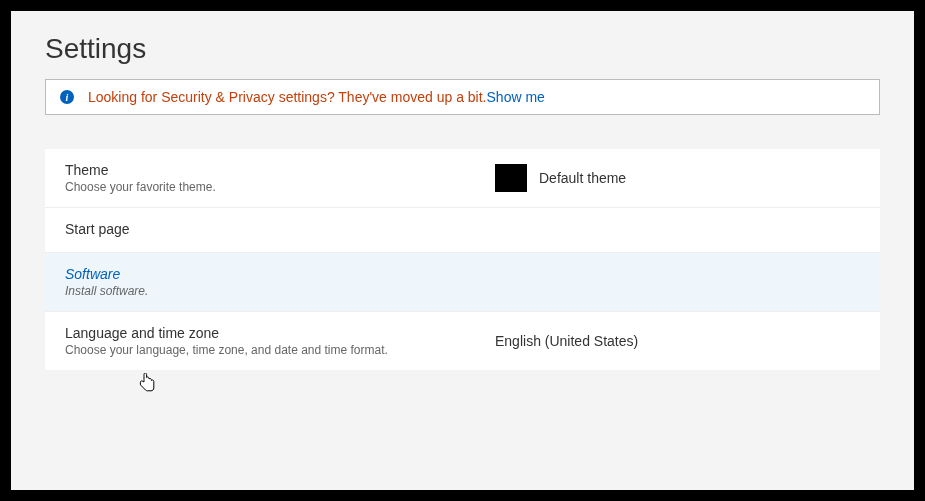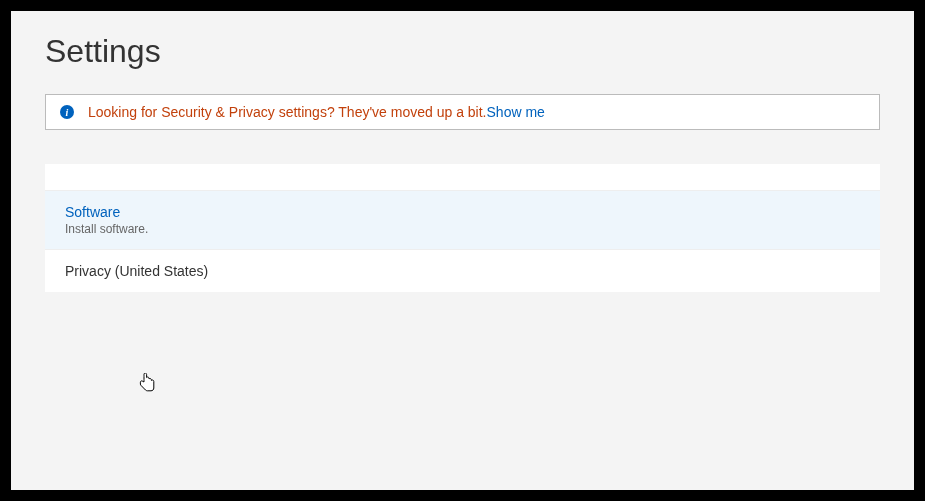--- a/index.html
+++ b/index.html
@@ -21,24 +21,24 @@
       height: 100%;
     }
     .page {
       background: #f4f4f4;
       width: 100%;
       height: 100%;
       padding: 22px 34px 0 34px;
       overflow: hidden;
     }
     .page-title {
-      font-size: 32px;
+      font-size: 28px;
       font-weight: 300;
       color: #333;
-      margin-bottom: 24px;
+      margin-bottom: 14px;
     }
     .info-banner {
       background: #fff;
       border: 1px solid #bbb;
       padding: 9px 14px;
       display: flex;
       align-items: center;
       margin-bottom: 34px;
       font-size: 14px;
       color: #333;
@@ -75,20 +75,21 @@
       align-items: center;
       padding: 13px 20px;
       border-bottom: 1px solid #eee;
       cursor: pointer;
     }
     .settings-row:last-child {
       border-bottom: none;
     }
     .settings-row.hovered {
       background: #eef6fc;
+      font-style: italic;
     }
     .row-left {
       flex: 0 0 430px;
     }
     .row-title {
       font-size: 14px;
       color: #333;
       margin-bottom: 2px;
     }
     .row-title.link {
@@ -125,37 +126,52 @@
     <h1 class="page-title">Settings</h1>
 
     <div class="info-banner">
       <span class="info-icon">i</span>
       <span class="info-text">Looking for Security &amp; Privacy settings? They've moved up a bit.</span>
       <a class="info-link">Show me</a>
     </div>
 
     <div class="settings-card">
 
+      <div class="settings-row">
+        <div class="row-left">
+          <div class="row-title">Theme</div>
+          <div class="row-desc">Choose your favorite theme.</div>
+        </div>
+        <div class="row-right">
+          <div class="theme-swatch"></div>
+          <span>Default theme</span>
+        </div>
+      </div>
 
       <div class="settings-row">
         <div class="row-left">
+          <div class="row-title">Start page</div>
         </div>
       </div>
 
 
       <div class="settings-row hovered">
         <div class="row-left">
           <div class="row-title link">Software</div>
           <div class="row-desc">Install software.</div>
         </div>
         <div class="row-right"></div>
       </div>
 
       <div class="settings-row">
-        <div class="row-right">Privacy (United States)</div>
+        <div class="row-left">
+          <div class="row-title">Language and time zone</div>
+          <div class="row-desc">Choose your language, time zone, and date and time format.</div>
+        </div>
+        <div class="row-right">English (United States)</div>
       </div>
 
     </div>
   </div>
 </div>
 
 <svg class="cursor-pointer" width="18" height="20" viewBox="0 0 18 20">
   <path d="M6 1 C6 1 6 9 6 9 L4.2 8 C3.4 7.6 2.4 8.2 2.4 9.2 L2.4 11 C2.4 11.6 2.7 12.2 3.2 12.6 L7.5 17 C8 17.5 8.7 17.8 9.4 17.8 L13 17.8 C14.6 17.8 15.8 16.6 15.8 15 L15.8 8.5 C15.8 7.7 15.2 7 14.4 7 C14 7 13.6 7.2 13.4 7.5 L13.4 7 C13.4 6.2 12.8 5.5 12 5.5 C11.6 5.5 11.2 5.7 11 6 L11 5.5 C11 4.7 10.4 4 9.6 4 C9.2 4 8.8 4.2 8.6 4.5 L8.6 1.5 C8.6 0.7 8 0 7.3 0 C6.5 0 6 0.7 6 1 Z" fill="#fff" stroke="#000" stroke-width="1"></path>
 </svg>
 

